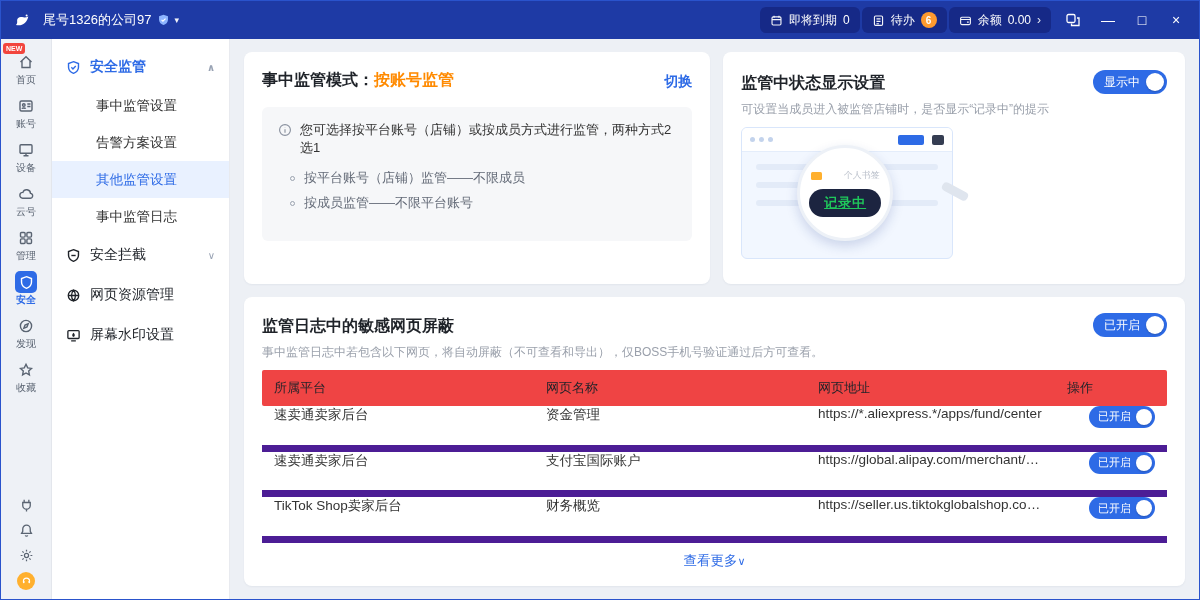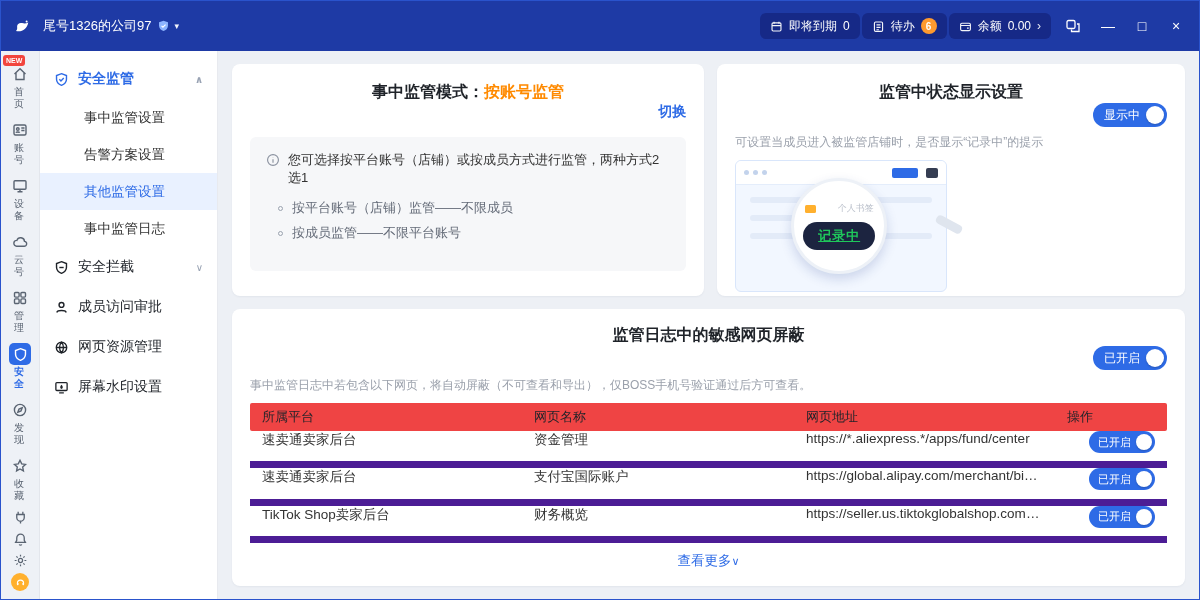--- a/index.html
+++ b/index.html
@@ -1,40 +1,40 @@
 <!DOCTYPE html>
 <html><head>
 <meta charset="utf-8">
 <style>
   * { margin:0; padding:0; box-sizing:border-box; }
   html,body { width:1200px; height:600px; }
   body { font-family:"Liberation Sans","DejaVu Sans",sans-serif; background:#fff; }
   .app { width:1200px; height:600px; border:1px solid #2a53cc; display:flex; flex-direction:column; background:#edf0f5; overflow:hidden; }
 
   
-  .topbar { flex:0 0 38px; background:#1e3aa5; display:flex; align-items:center; padding:12px 10px; color:#fff; }
+  .topbar { flex:0 0 38px; background:#1e3aa5; display:flex; align-items:center; padding:0 10px; color:#fff; }
   .logo { width:24px; height:24px; display:flex; align-items:center; justify-content:center; }
   .company { font-size:13px; margin-left:8px; white-space:nowrap; }
   .tb-shield { margin-left:6px; display:flex; }
   .tb-caret { font-size:9px; margin-left:4px; opacity:.95; }
   .tb-right { margin-left:auto; display:flex; align-items:center; gap:8px; }
   .pill-group { display:flex; gap:2px; }
   .pill { display:flex; align-items:center; gap:6px; padding:0 10px; height:26px; font-size:12px; background:#162987; border-radius:6px; cursor:pointer; white-space:nowrap; }
   .pill .picon { display:flex; opacity:.95; }
   .todo-count { background:#ff9a2e; color:#fff; border-radius:9px; min-width:16px; height:16px; font-size:10px; display:flex; align-items:center; justify-content:center; padding:0 4px; font-weight:700; }
   .chev { font-size:12px; opacity:.9; }
   .tb-iconbtn { width:28px; height:26px; display:flex; align-items:center; justify-content:center; cursor:pointer; }
   .winbtn { width:26px; height:26px; display:flex; align-items:center; justify-content:center; font-size:14px; cursor:pointer; }
 
   
   .body { flex:1; display:flex; min-height:0; }
 
   
   .rail { flex:0 0 38px; background:#eef1f6; border-right:1px solid #e3e6ec; display:flex; flex-direction:column; align-items:center; padding:8px 0 6px; }
-  .rail-item { width:38px; display:flex; flex-direction:column; align-items:center; padding:4px 13px 5px; color:#5a6472; position:relative; cursor:pointer; }
+  .rail-item { width:50px; display:flex; flex-direction:column; align-items:center; padding:4px 13px 5px; color:#5a6472; position:relative; cursor:pointer; }
   .rail-item .ric { width:22px; height:22px; display:flex; align-items:center; justify-content:center; border-radius:5px; }
   .rail-item .rlb { font-size:10px; margin-top:1px; line-height:12px; }
   .rail-item.active .ric { background:#2E6BE6; color:#fff; }
   .rail-item.active .rlb { color:#2E6BE6; font-weight:700; }
   .new-badge { position:absolute; top:-4px; left:2px; background:#f2453d; color:#fff; font-size:7px; line-height:9px; padding:1px 3px; border-radius:3px; font-weight:700; z-index:2; }
   .rail-spacer { flex:1; }
   .rail-mini { width:38px; height:25px; display:flex; align-items:center; justify-content:center; color:#5a6472; cursor:pointer; }
   .help-circle { width:18px; height:18px; border-radius:50%; background:#ffb02e; color:#fff; display:flex; align-items:center; justify-content:center; }
 
   
@@ -46,21 +46,21 @@
   .side-sub { height:37px; display:flex; align-items:center; padding-left:44px; font-size:13.5px; color:#333; cursor:pointer; }
   .side-sub.active { background:#e9f1ff; color:#2E6BE6; }
 
   
   .main { flex:1; min-width:0; padding:13px 14px; display:flex; flex-direction:column; gap:13px; background:#edf0f5; }
   .top-cards { flex:0 0 232px; display:flex; gap:13px; min-height:0; }
   .card { background:#fff; border-radius:8px; padding:18px; box-shadow:0 1px 2px rgba(15,30,80,.05); }
   .card.mode { flex:1.01; }
   .card.status { flex:1; }
   .card.block { flex:1; min-height:0; display:flex; flex-direction:column; padding:16px 18px; }
-  .card-head { display:flex; align-items:center;flex-direction:column; }
+  .card-head { display:flex; align-items:flex-end; }
   .card-title { font-size:16px; font-weight:700; color:#1f2329; white-space:nowrap; }
   .mode-value { color:#FF8A00; }
   .link { margin-left:auto; color:#2E6BE6; font-size:14px; font-weight:700; cursor:pointer; }
 
   .info-box { margin-top:16px; background:#f6f7f9; border-radius:6px; padding:14px 16px; height:134px; }
   .info-line { display:flex; gap:8px; font-size:13px; color:#333; align-items:flex-start; line-height:18px; }
   .info-icon { flex:0 0 14px; margin-top:2px; color:#8a919f; display:flex; }
   .bullets { margin-top:12px; }
   .bullet { display:flex; align-items:center; gap:9px; font-size:13px; color:#646b78; margin:7px 0 0 12px; }
   .dot { width:5px; height:5px; border:1px solid #9aa2af; border-radius:50%; flex:0 0 5px; }
@@ -308,29 +308,20 @@
               <path d="M8 1.8 13.3 3.8v4c0 3.2-2.6 5.4-5.3 6.4-2.7-1-5.3-3.2-5.3-6.4v-4z"></path>
               <path d="M5.7 8h4.6"></path>
             </svg>
         </span>
         <span>安全拦截</span>
         <span class="g-caret">∨</span>
       </div>
 
       <div class="side-group">
         <span class="gico">
-          <svg width="15" height="15" viewBox="0 0 16 16" fill="none" stroke="currentColor" stroke-width="1.5">
-              <circle cx="8" cy="5.3" r="2.6"></circle>
-              <path d="M3 13.3c.9-2.7 9.1-2.7 10 0"></path>
-            </svg>
-        </span>
-        <span>成员访问审批</span>
-      </div>
-      <div class="side-group">
-        <span class="gico">
           <svg width="15" height="15" viewBox="0 0 16 16" fill="none" stroke="currentColor" stroke-width="1.4">
               <circle cx="8" cy="8" r="5.6"></circle>
               <path d="M2.4 8h11.2M8 2.4c2.8 3 2.8 8.2 0 11.2-2.8-3-2.8-8.2 0-11.2z"></path>
             </svg>
         </span>
         <span>网页资源管理</span>
       </div>
       <div class="side-group">
         <span class="gico">
           <svg width="15" height="15" viewBox="0 0 16 16" fill="none" stroke="currentColor" stroke-width="1.4">

